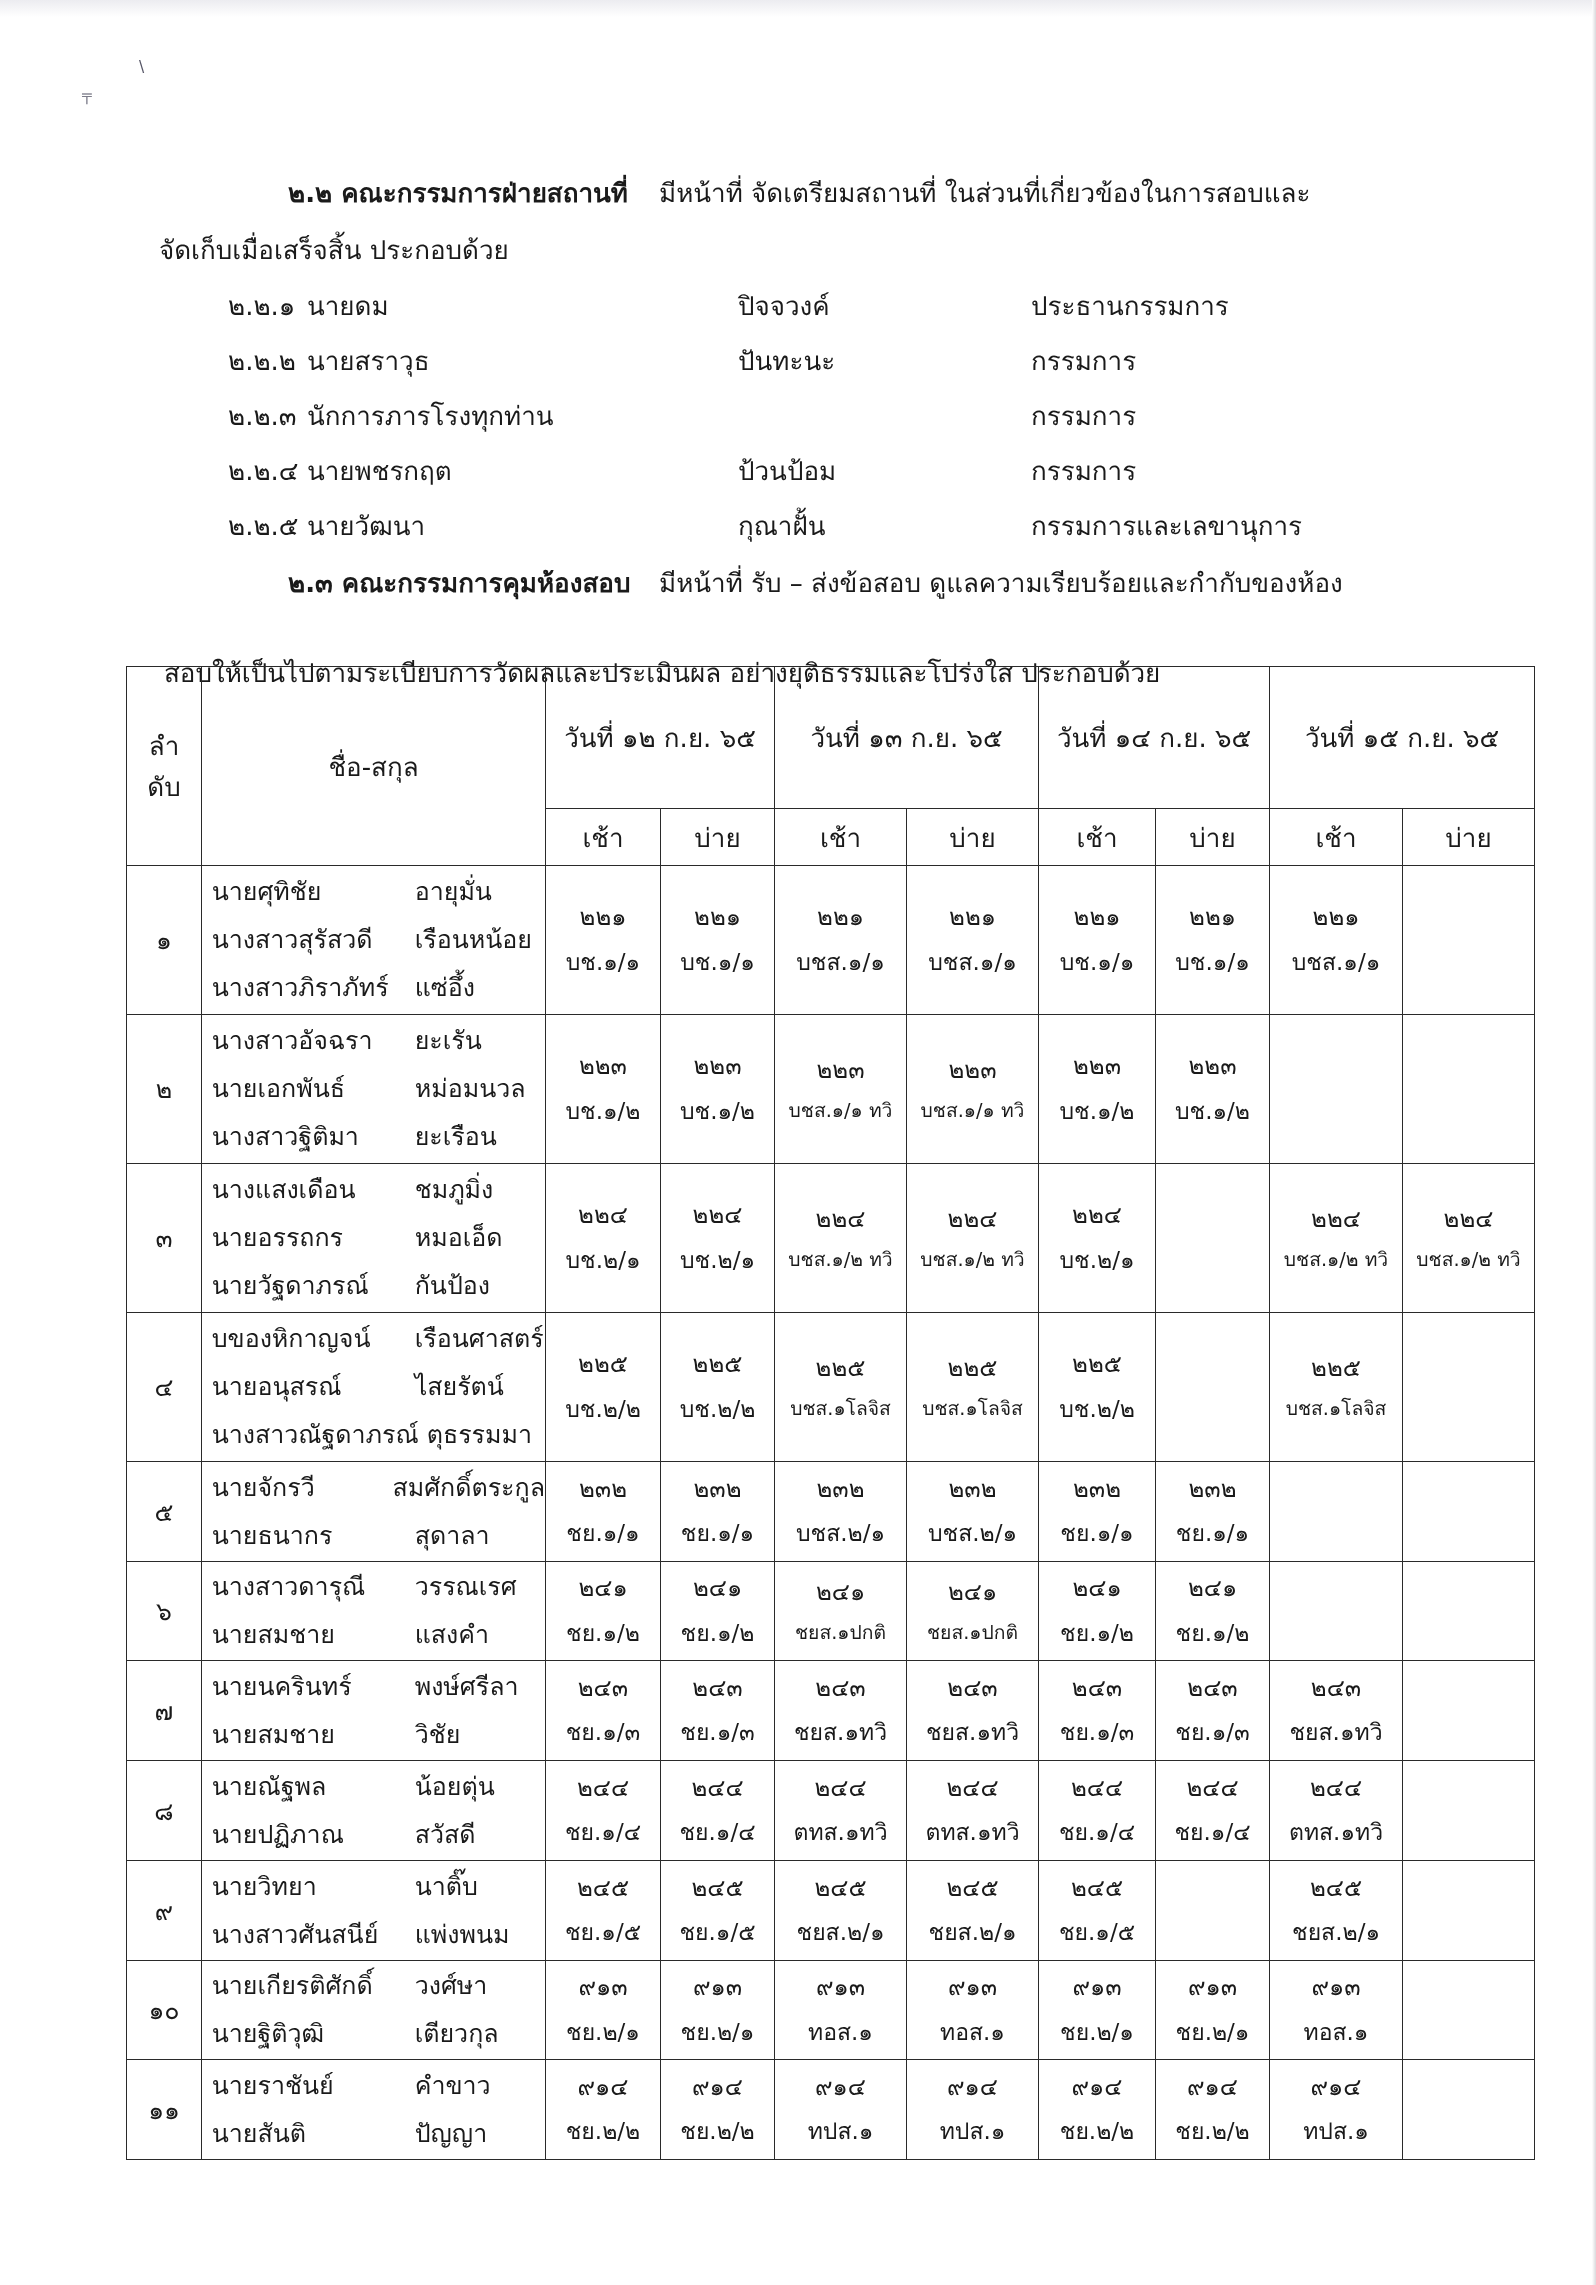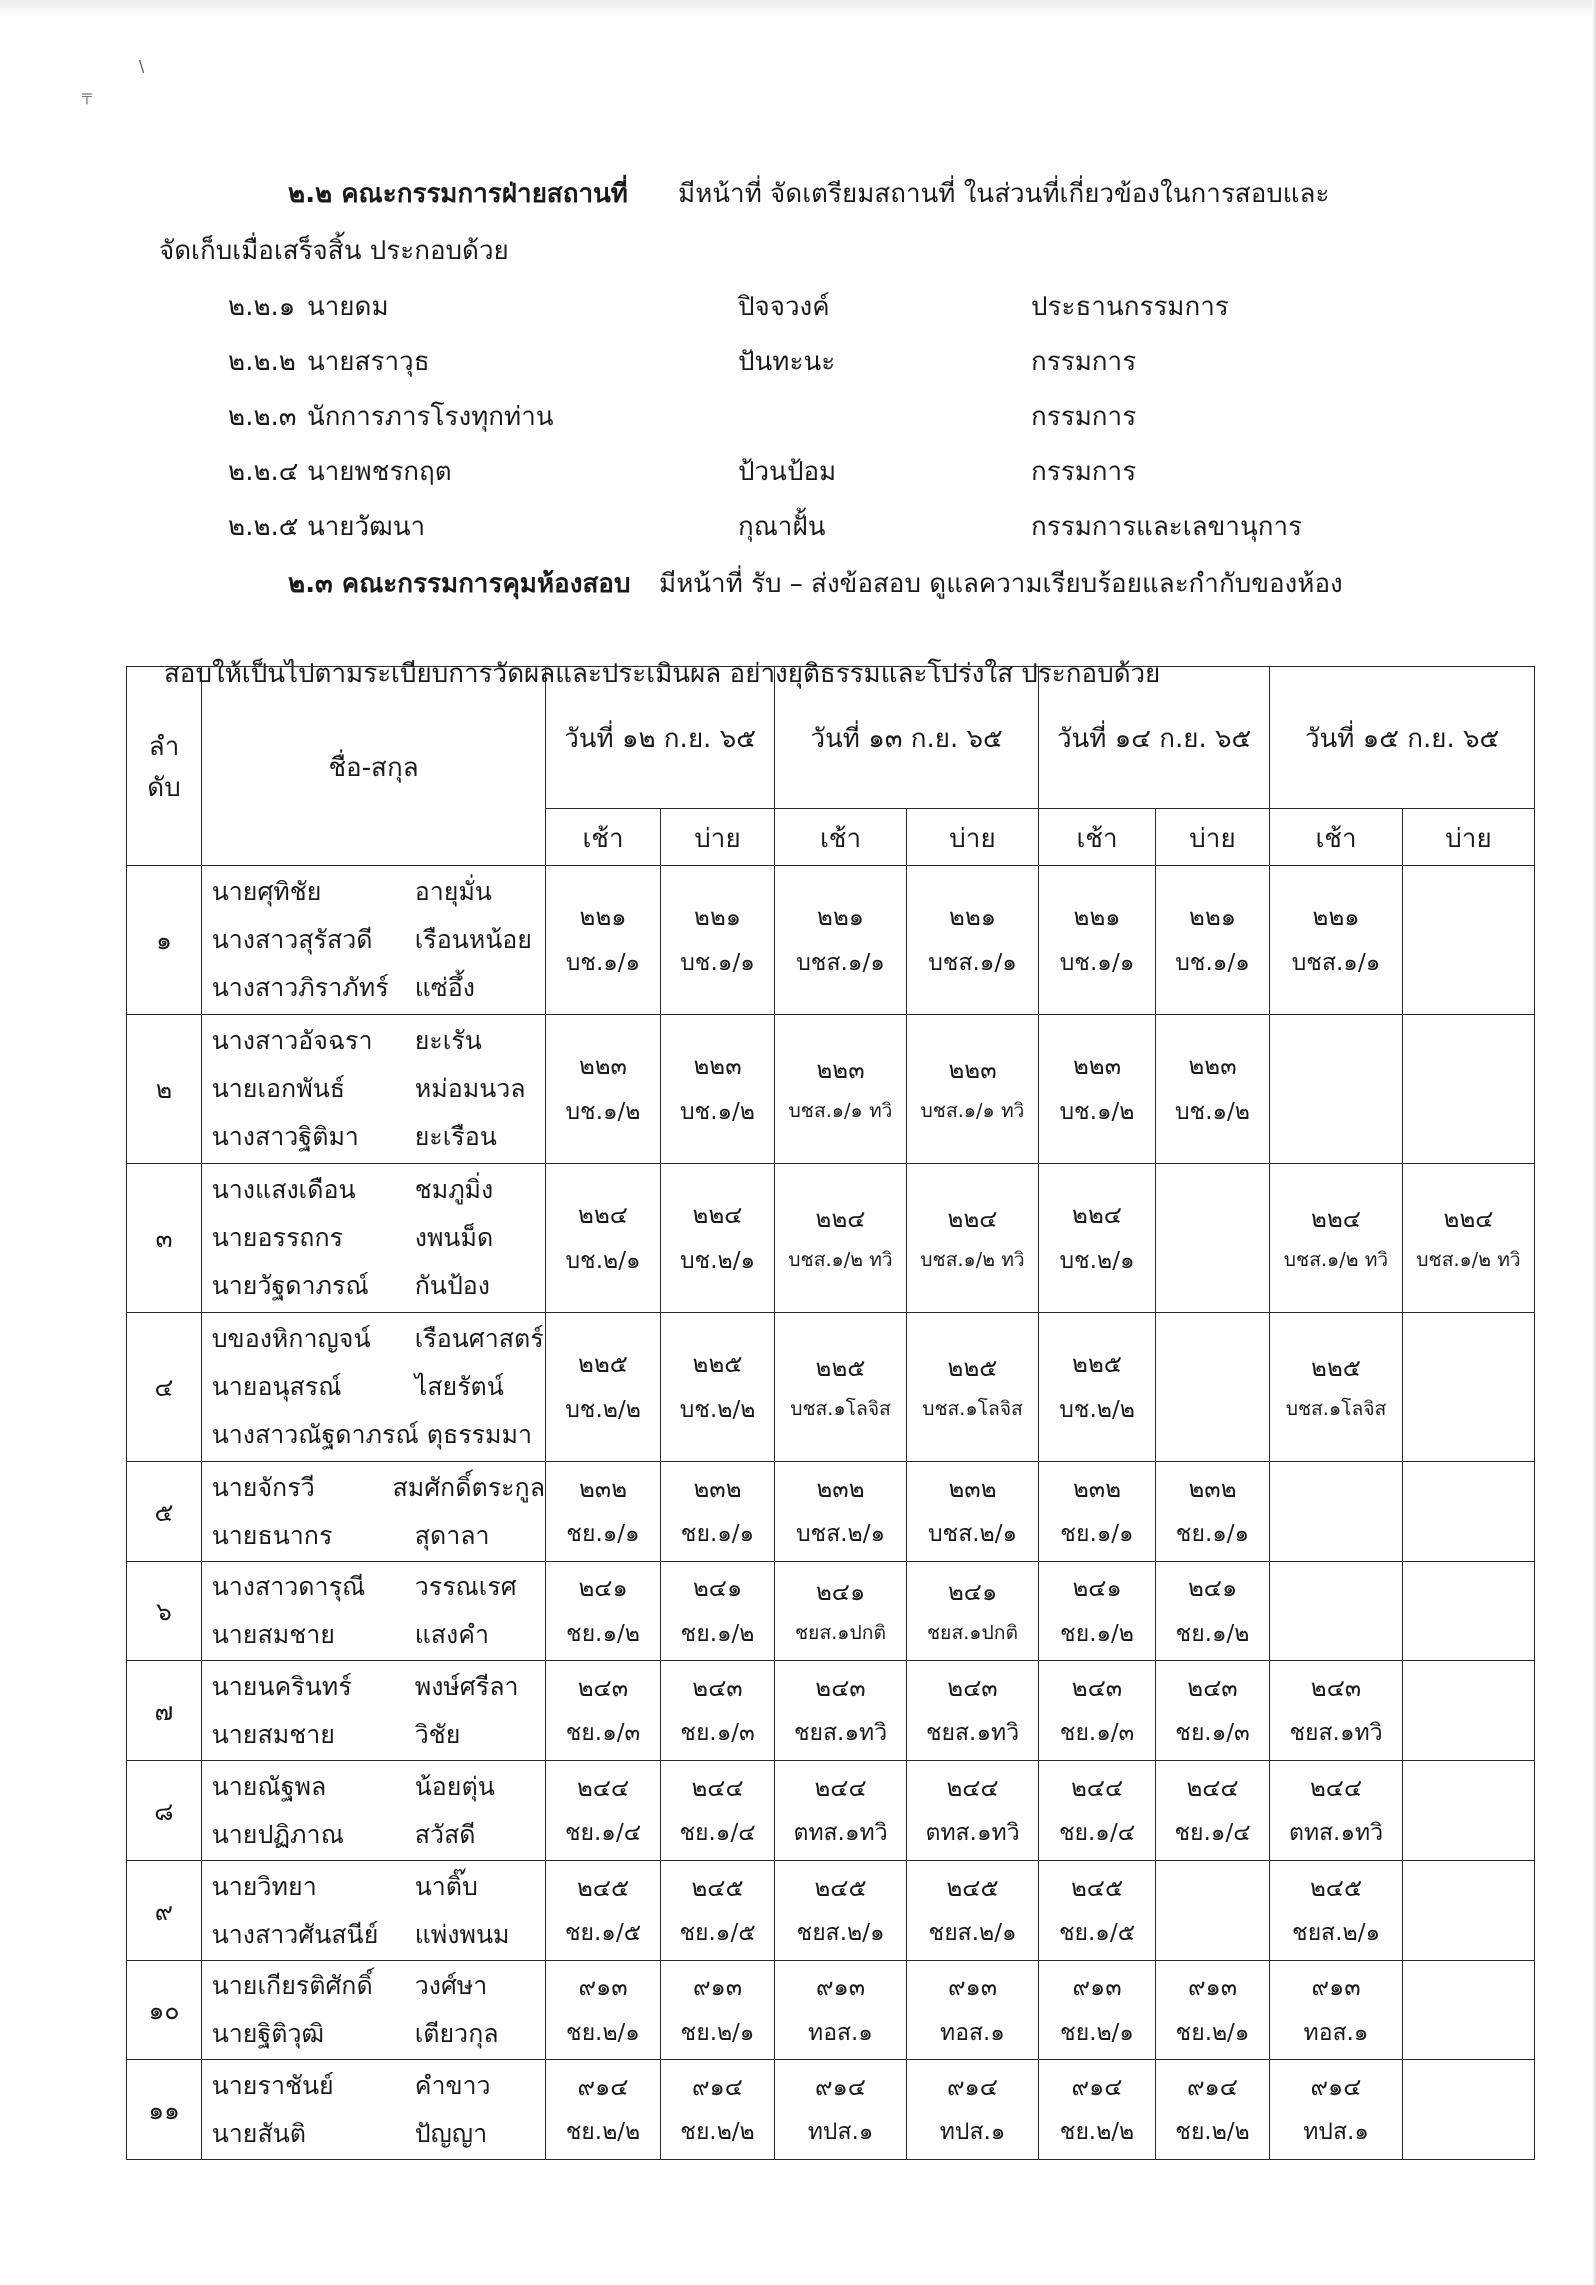--- a/index.html
+++ b/index.html
@@ -31,21 +31,21 @@
 </style>
 </head>
 <body>
 
 <div class="top-shade"></div>
 <div class="page-edge"></div>
 <span class="mark" style="left:139px;top:58px;">\</span>
 <span class="mark" style="left:81px;top:89px;">〒</span>
 
 <div class="line b" style="left:288px;top:180px;">๒.๒ คณะกรรมการฝ่ายสถานที่</div>
-<div class="line" style="left:678px;top:180px;">มีหน้าที่  จัดเตรียมสถานที่ ในส่วนที่เกี่ยวข้องในการสอบและ</div>
+<div class="line" style="left:659px;top:180px;">มีหน้าที่  จัดเตรียมสถานที่ ในส่วนที่เกี่ยวข้องในการสอบและ</div>
 <div class="line" style="left:159px;top:237px;">จัดเก็บเมื่อเสร็จสิ้น  ประกอบด้วย</div>
 
 <div>
   <div>
     <div class="line" style="left:228px;top:293px;">๒.๒.๑</div>
     <div class="line" style="left:307px;top:293px;">นายดม</div>
     <div class="line" style="left:738px;top:293px;">ปิจจวงค์</div>
     <div class="line" style="left:1031px;top:293px;">ประธานกรรมการ</div>
   </div>
   <div>
@@ -247,21 +247,21 @@
       </tr>
       <tr style="height: 149px;">
         <td class="num">๓</td>
         <td class="names">
           <div class="nm">
             <span class="first">นางแสงเดือน</span>
             <span class="last">ชมภูมิ่ง</span>
           </div>
           <div class="nm">
             <span class="first">นายอรรถกร</span>
-            <span class="last">งพนม็ด</span>
+            <span class="last">หมอเอ็ด</span>
           </div>
           <div class="nm">
             <span class="first">นายวัฐดาภรณ์</span>
             <span class="last">กันป้อง</span>
           </div>
         </td>
         <td>
           <span class="cell-room">
             <span class="room" style="display: block;">๒๒๔</span>
             <span class="cls" style="display: block;">บช.๒/๑</span>

